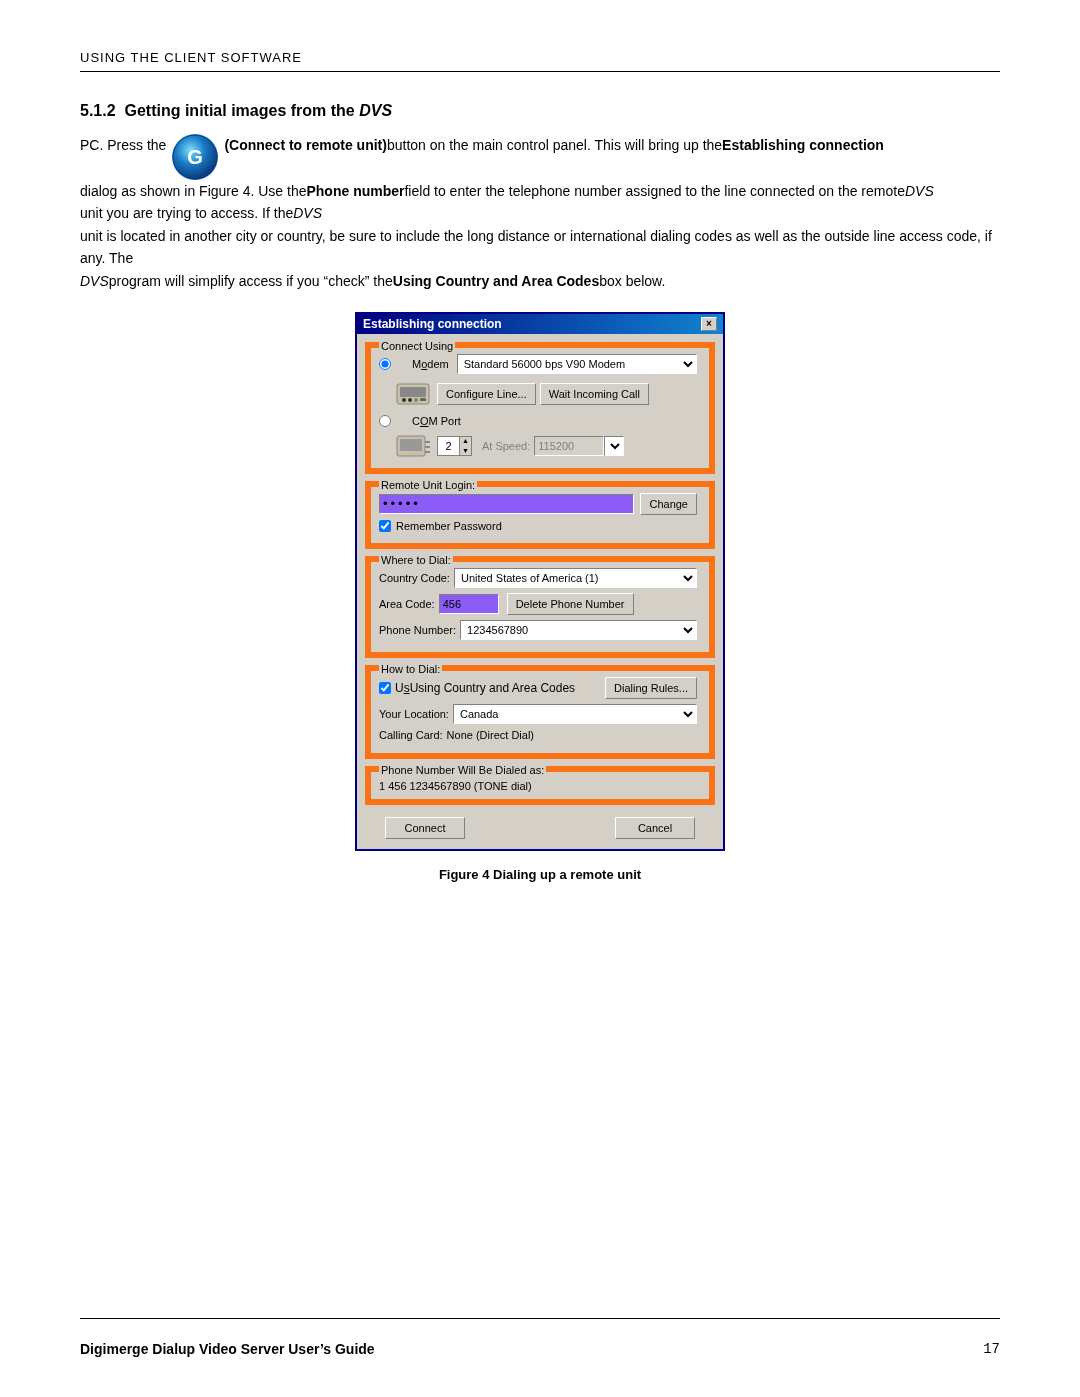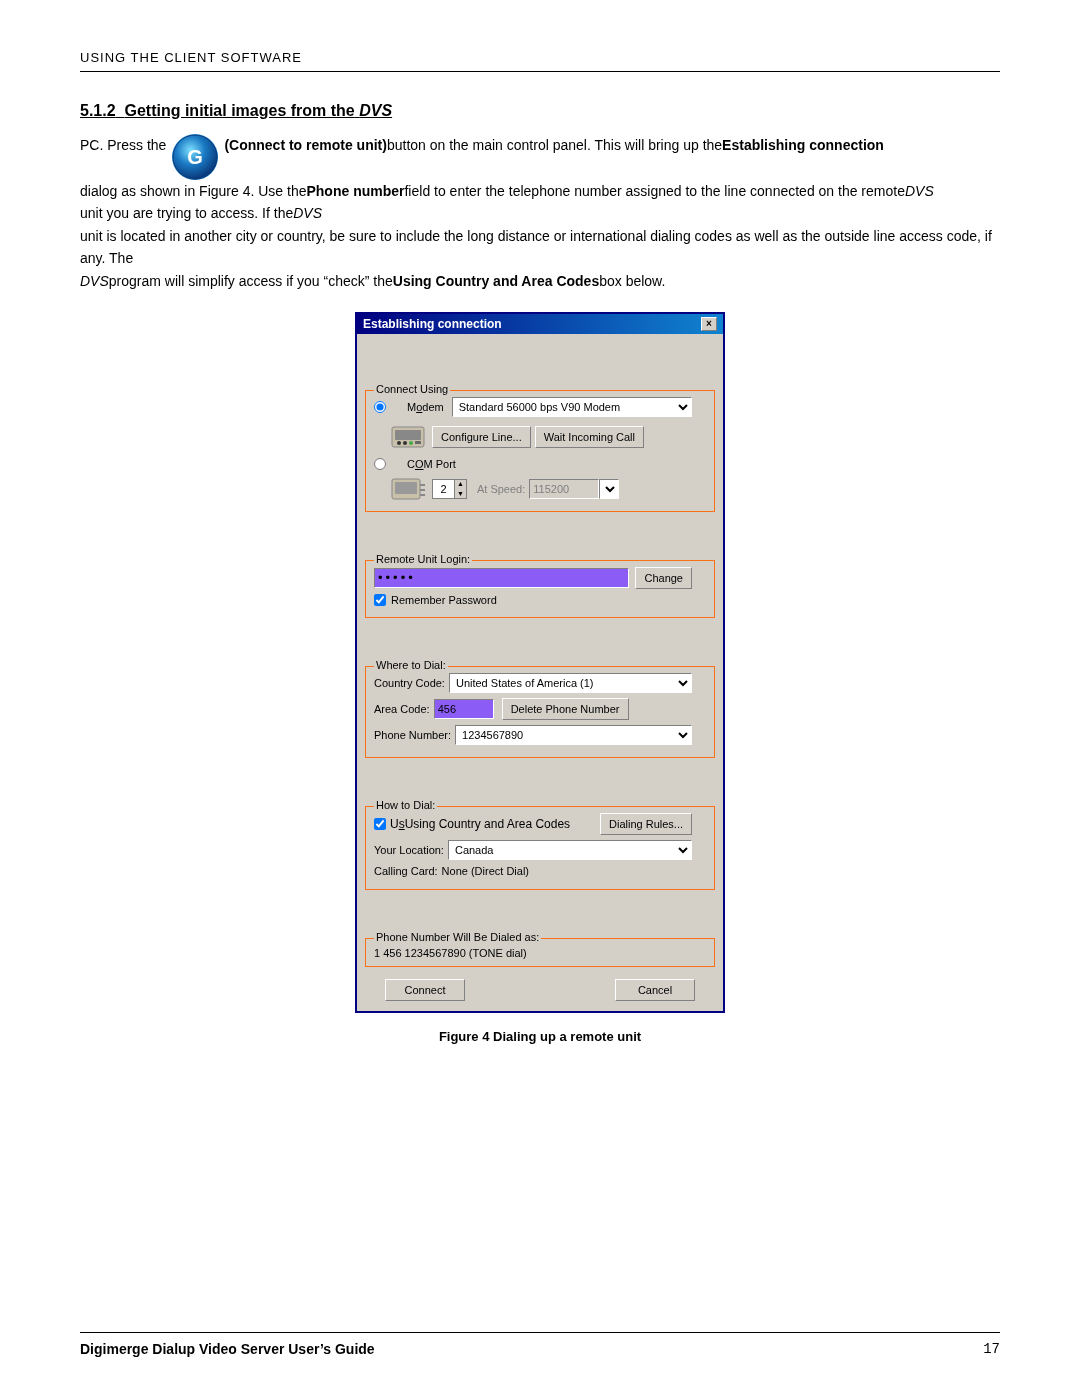--- a/index.html
+++ b/index.html
@@ -30,21 +30,20 @@
       border-bottom: 1.5px solid #000;
       margin-bottom: 30px;
       text-transform: uppercase;
     }
 
     .section-title {
       font-family: Arial, sans-serif;
       font-size: 16px;
       font-weight: bold;
       margin-bottom: 14px;
-      text-decoration: underline;
     }
 
     .section-title em {
       font-style: italic;
     }
 
     .body-text {
       font-family: Arial, sans-serif;
       font-size: 14px;
       line-height: 1.6;
@@ -119,26 +118,25 @@
       cursor: pointer;
       color: #000;
       font-family: Arial;
     }
 
     .dialog-body {
       padding: 8px;
     }
 
     .group-box {
-      border: 1px solid #f97316;
+      border: 6px solid #f97316;
       margin-bottom: 7px;
-      padding: 6px 22px 7px 8px;
+      padding: 6px 12px 7px 8px;
       position: relative;
       background: #d4d0c8;
-      margin-top: 48px;
     }
 
     .group-box-label {
       position: absolute;
       top: -8px;
       left: 8px;
       background: #d4d0c8;
       padding: 0 2px;
       font-size: 11px;
       font-family: "MS Sans Serif", Arial, sans-serif;
@@ -252,21 +250,21 @@
 
     .page-footer {
       position: absolute;
       bottom: 40px;
       left: 80px;
       right: 80px;
       display: flex;
       justify-content: space-between;
       align-items: flex-start;
       border-top: 1px solid #000;
-      padding-top: 8px;
+      padding-top: 22px;
     }
 
     .footer-left {
       font-family: Arial, sans-serif;
       font-size: 14px;
       font-weight: bold;
     }
 
     .footer-right {
       font-family: Liberation Mono, monospace;

